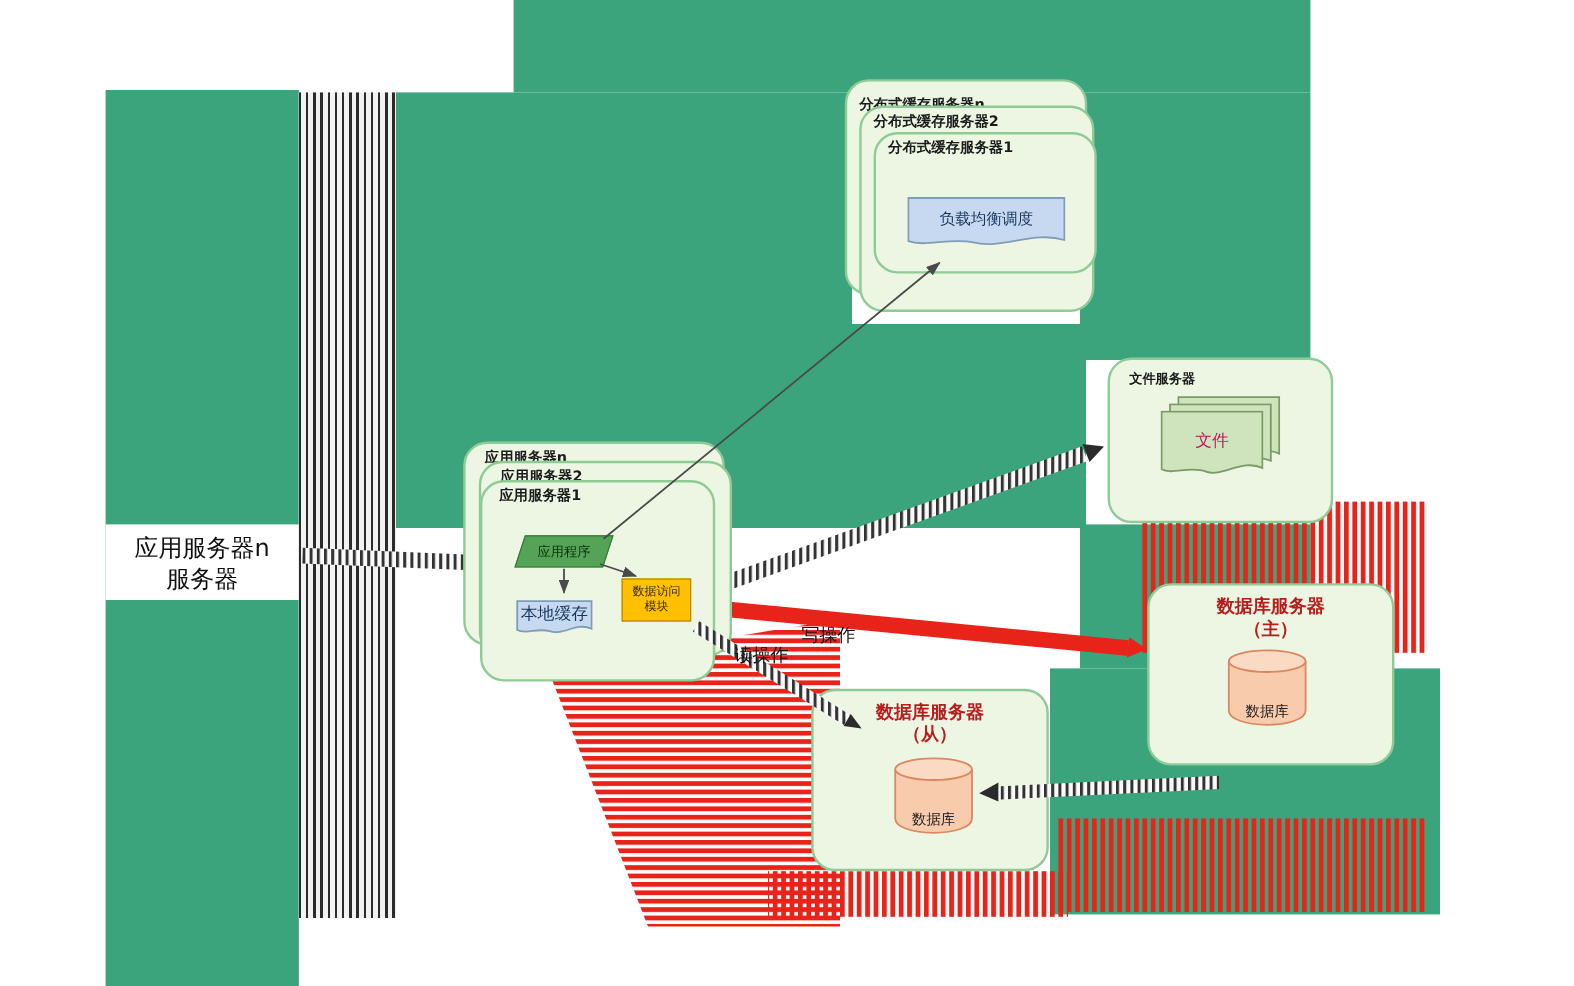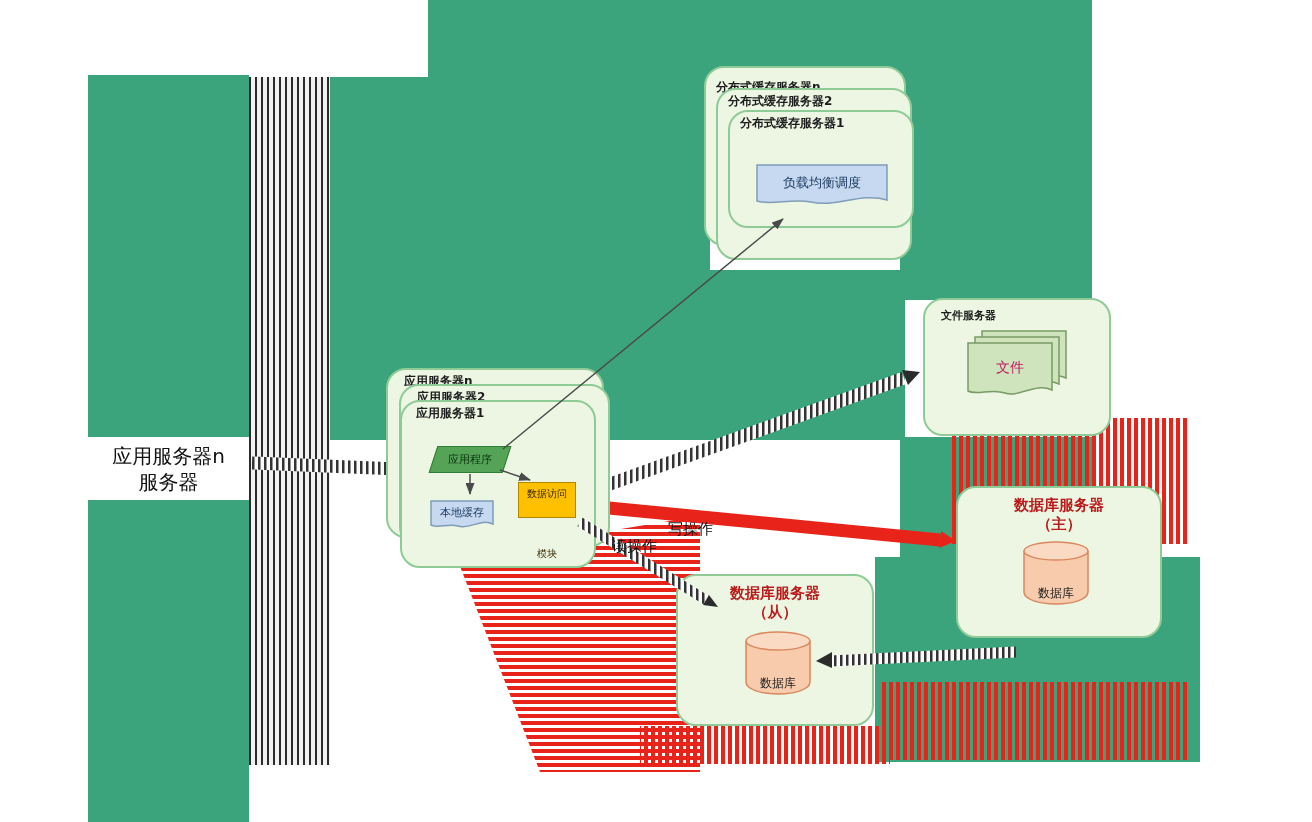--- a/index.html
+++ b/index.html
@@ -23,21 +23,21 @@
     transform: skewX(-18deg); display: flex; align-items: center; justify-content: center; }
   .para span { transform: skewX(18deg); font-size: 11px; color: #07330c; white-space: nowrap; }
 
   .doc-shape { position: absolute; }
   .doc-shape svg { position: absolute; left: 0; top: 0; }
   .doc-text { position: absolute; left: 0; top: 0; width: 100%; height: 100%;
     display: flex; align-items: center; justify-content: center; padding-bottom: 8px; white-space: nowrap; }
 
   .module-box { position: absolute; background: #FFC000; border: 1.5px solid #B38600;
     display: flex; flex-direction: column; align-items: center; justify-content: center; }
-  .module-box div { font-size: 10px; color: #3a2a00; line-height: 12px; white-space: nowrap; margin-top: 48px; }
+  .module-box div { font-size: 10px; color: #3a2a00; line-height: 12px; white-space: nowrap; }
 
   .cylinder { position: absolute; }
   .cyl-label { position: absolute; bottom: 4px; width: 100%; text-align: center;
     font-size: 12px; color: #222; white-space: nowrap; }
 
   .lb-box { position: absolute; left: 88px; top: 437px; width: 161px; height: 63px;
     background: #ffffff; z-index: 4; display: flex; flex-direction: column;
     align-items: center; justify-content: center; font-size: 20px; color: #111; line-height: 26px; }
 
   .edge-label { position: absolute; font-size: 15px; color: #111; z-index: 6; white-space: nowrap; }
@@ -120,21 +120,21 @@
   </div>
   <div class="card" style="left:400px;top:400px;width:196px;height:168px">
     <div class="card-label" style="left:14px;top:3px">应用服务器1</div>
     <div class="para" style="left:31px;top:44px;width:74px;height:27px">
       <span>应用程序</span>
     </div>
     <div class="doc-shape" style="left:28px;top:98px;width:64px;height:32px">
       <svg width="64" height="32" viewBox="0 0 64 32" preserveAspectRatio="none">
         <path d="M1,1 H63 V24 C50,18 40,30 28,26 C18,23 8,29 1,25 Z" fill="#C7D9F0" stroke="#7F9DB9" stroke-width="1.5"></path>
       </svg>
-      <div class="doc-text" style="font-size:11px;color:#17365D">本地缓存</div>
+      <div class="doc-text" style="font-size:14px;color:#17365D">本地缓存</div>
     </div>
     <div class="module-box" style="left:116px;top:80px;width:58px;height:36px">
       <div>数据访问</div>
       <div>模块</div>
     </div>
   </div>
 
   <div class="card" style="left:923px;top:298px;width:188px;height:138px">
     <div class="card-label" style="left:16px;top:8px;font-size:11px">文件服务器</div>
     <div class="doc-shape" style="left:56px;top:30px;width:86px;height:60px">

